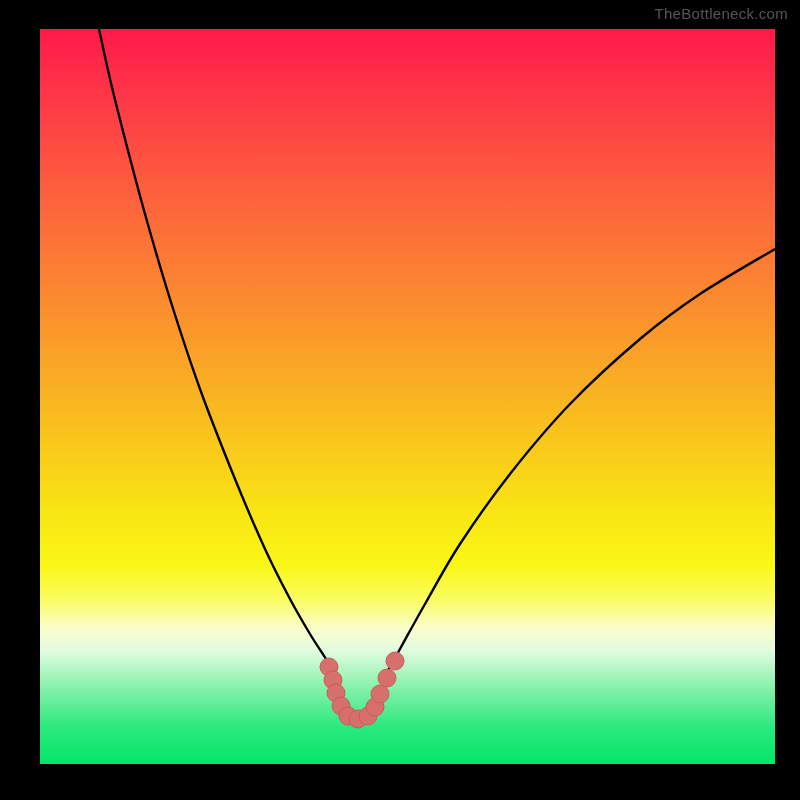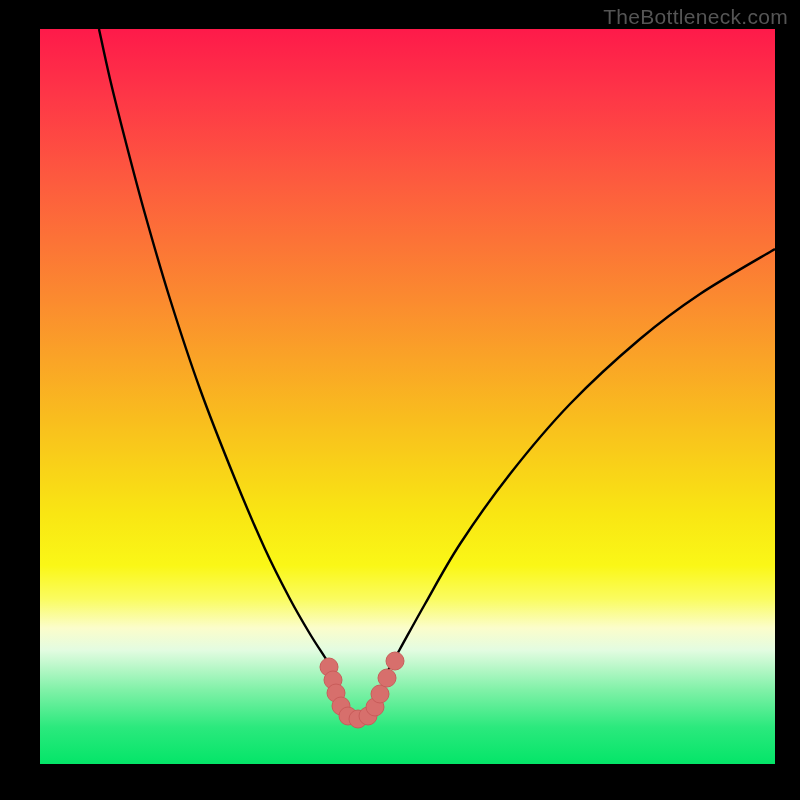--- a/index.html
+++ b/index.html
@@ -38,21 +38,21 @@
       #7ff1a7 90%,
       #2be97d 95%,
       #04e568 100%
     );
   }
   .watermark {
     position: absolute;
     top: 5px;
     right: 12px;
     color: #555555;
-    font-size: 21px;
+    font-size: 15px;
     font-weight: 500;
     letter-spacing: 0.3px;
   }
   svg.curves {
     position: absolute;
     left: 0; top: 0;
     width: 735px; height: 735px;
     overflow: visible;
   }
 </style>

